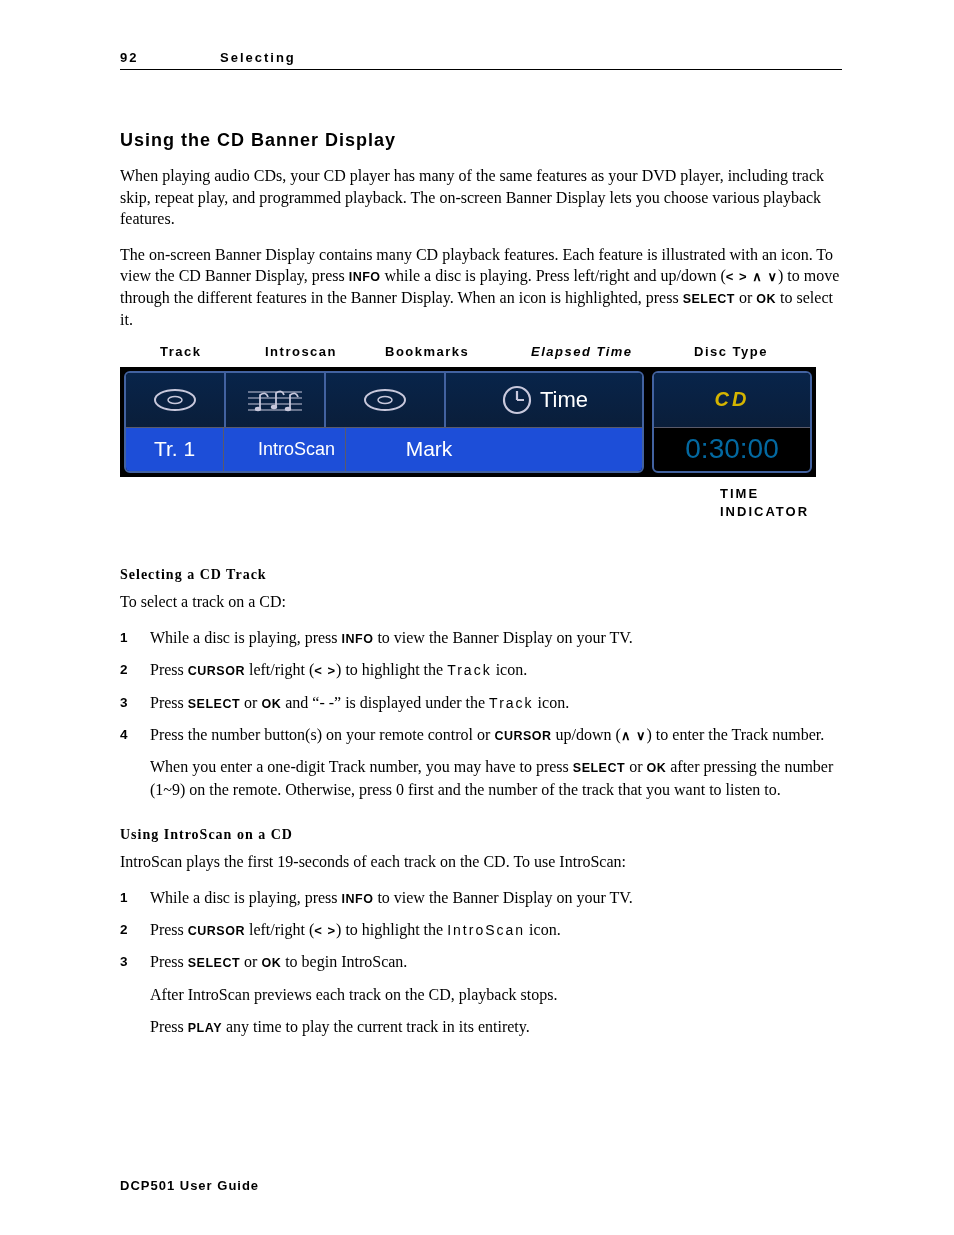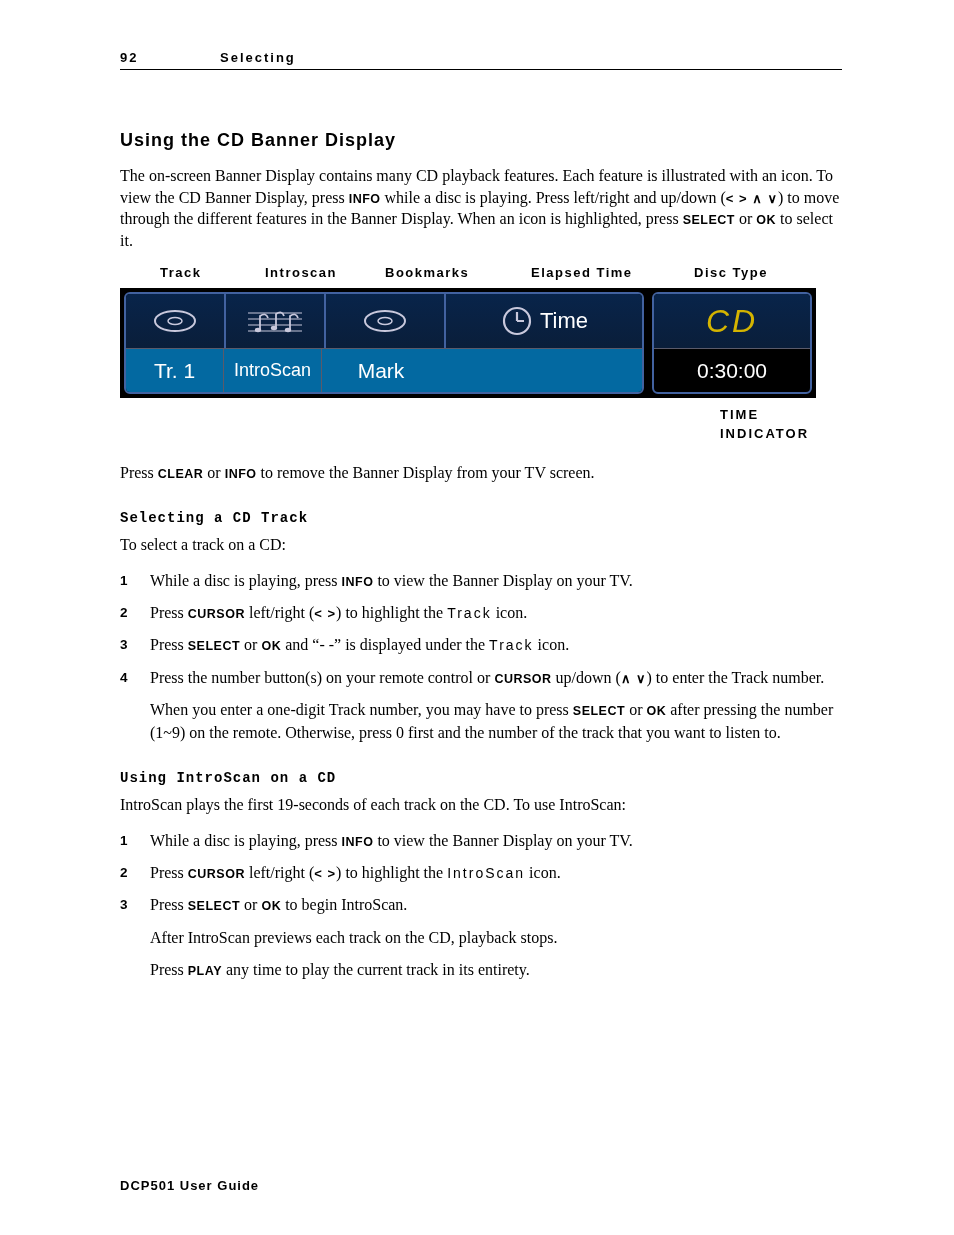--- a/index.html
+++ b/index.html
@@ -31,21 +31,21 @@
     margin: 0 0 60px 0;
   }
   h2.section-title {
     font-family: Arial, Helvetica, sans-serif;
     font-weight: bold;
     font-size: 18px;
     letter-spacing: 1px;
     margin: 0 0 14px 0;
   }
   h3.subhead {
-    font-family: Liberation Mono, monospace;
+    font-family: Liberation Serif, serif;
     font-weight: bold;
     font-size: 14px;
     letter-spacing: 1px;
     margin: 26px 0 8px 0;
   }
   p.body {
     font-size: 16px;
     line-height: 1.35;
     margin: 0 0 14px 0;
   }
@@ -70,21 +70,21 @@
     letter-spacing: 1.5px;
     padding-left: 40px;
     gap: 0;
     margin-top: 6px;
     margin-bottom: 8px;
   }
   .label-row > div { text-align: left; }
   .lr-track     { width: 105px; }
   .lr-intro     { width: 120px; }
   .lr-bookmarks { width: 146px; }
-  .lr-elapsed   { width: 163px; }
+  .lr-elapsed   { width: 163px; font-style: italic; }
   .lr-disctype  { }
 
   .banner {
     width: 696px;
     height: 110px;
     background: #000;
     display: flex;
     gap: 8px;
     padding: 4px;
     box-sizing: border-box;
@@ -114,25 +114,26 @@
   }
   .banner .icon-cell:last-child { border-right: none; }
   .ic-track     { flex: 0 0 98px; }
   .ic-intro     { flex: 0 0 98px; }
   .ic-bookmarks { flex: 0 0 118px; }
   .ic-elapsed   { flex: 1; padding: 0 14px; justify-content: flex-start; }
   .banner .text-row {
     flex: 0.85;
     display: flex;
     align-items: center;
-    background: #0369a1;
+    background: #1d4ed8;
     color: #fff;
     font-family: Arial, Helvetica, sans-serif;
     font-size: 21px;
     border-top: 1px solid #5a5a6a;
+    gap: 24px;
   }
   .banner .text-row > div {
     border-right: 1px solid #5a5a6a;
     padding: 0 8px;
     display: flex;
     align-items: center;
     justify-content: center;
     height: 100%;
     box-sizing: border-box;
   }
@@ -143,34 +144,34 @@
   .tc-elapsed   { flex: 1; font-size: 21px; font-weight: 400; justify-content: flex-end; padding-right: 18px; }
 
   .banner .right .cd-top {
     flex: 1.05;
     display: flex;
     align-items: center;
     justify-content: center;
     background: linear-gradient(#08244a, #0a1e3a);
     font-family: Arial, Helvetica, sans-serif;
     font-style: italic;
-    font-weight: 400;
-    font-size: 32px;
+    font-weight: 700;
+    font-size: 20px;
     letter-spacing: 3px;
     color: #d4b400;
     border-bottom: 1px solid #5a5a6a;
   }
   .banner .right .cd-bottom {
     flex: 0.85;
     display: flex;
     align-items: center;
     justify-content: center;
-    color: #ffffff;
-    font-family: Arial, Helvetica, sans-serif;
-    font-size: 21px;
+    color: #0369a1;
+    font-family: Arial, Helvetica, sans-serif;
+    font-size: 28px;
   }
 
   .banner .time-label {
     color: #fff;
     font-family: Arial, Helvetica, sans-serif;
     font-size: 22px;
   }
 
   .time-indicator-label {
     position: absolute;
@@ -231,20 +232,21 @@
 <div class="page">
 
   <div class="header-row">
     <div class="pgnum">92</div>
     <div>Selecting</div>
   </div>
   <hr class="topline">
 
   <h2 class="section-title">Using the CD Banner Display</h2>
 
+  <p class="body">When playing audio CDs, your CD player has many of the same features as your DVD player, including track skip, repeat play, and programmed playback. The on-screen Banner Display lets you choose various playback features.</p>
 
   <p class="body">
     <span>The on-screen Banner Display contains many CD playback features. Each feature is illustrated with an icon. To view the CD Banner Display, press </span><span class="smallcaps">INFO</span><span> while a disc is playing. Press left/right and up/down (</span><span class="arrows">&lt; &gt; ∧ ∨</span><span>) to move through the different features in the Banner Display. When an icon is highlighted, press </span><span class="smallcaps">SELECT</span><span> or </span><span class="smallcaps">OK</span><span> to select it.</span>
   </p>
 
   <div class="label-row">
     <div class="lr-track">Track</div>
     <div class="lr-intro">Introscan</div>
     <div class="lr-bookmarks">Bookmarks</div>
     <div class="lr-elapsed">Elapsed Time</div>
@@ -301,23 +303,20 @@
     </div>
   </div>
 
   <div class="time-indicator-label">
     <span>TIME</span><br>
     <span>INDICATOR</span>
   </div>
 
   <div style="height:56px"></div>
 
-  <p class="body">
-    <span>Press </span><span class="smallcaps">CLEAR</span><span> or </span><span class="smallcaps">INFO</span><span> to remove the Banner Display from your TV screen.</span>
-  </p>
 
   <h3 class="subhead">Selecting a CD Track</h3>
   <p class="body">To select a track on a CD:</p>
 
   <ol class="steps">
     <li>
       <span>While a disc is playing, press </span><span class="smallcaps">INFO</span><span> to view the Banner Display on your TV.</span>
     </li>
     <li>
       <span>Press </span><span class="smallcaps">CURSOR</span><span> left/right (</span><span class="arrows">&lt; &gt;</span><span>) to highlight the </span><span class="spaced">Track</span><span> icon.</span>

